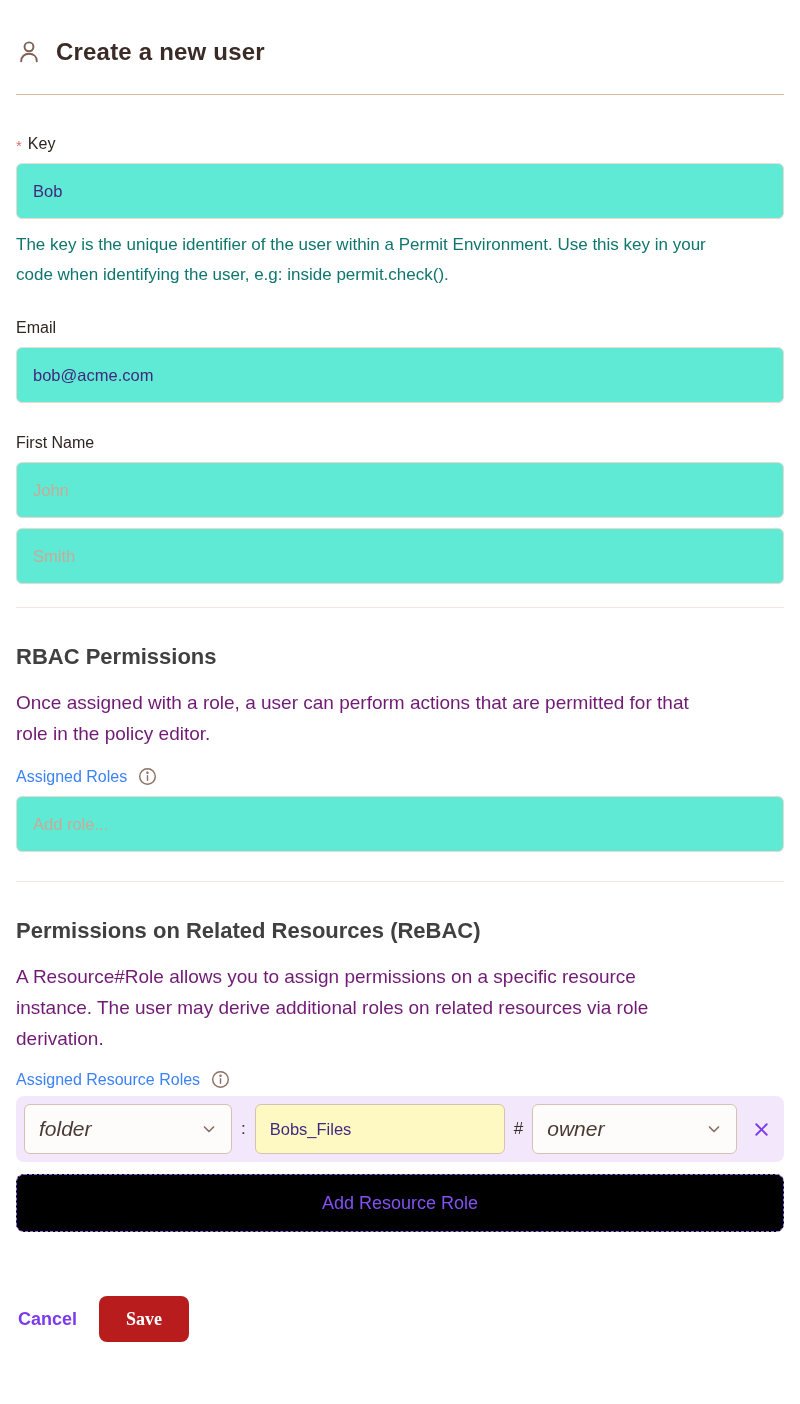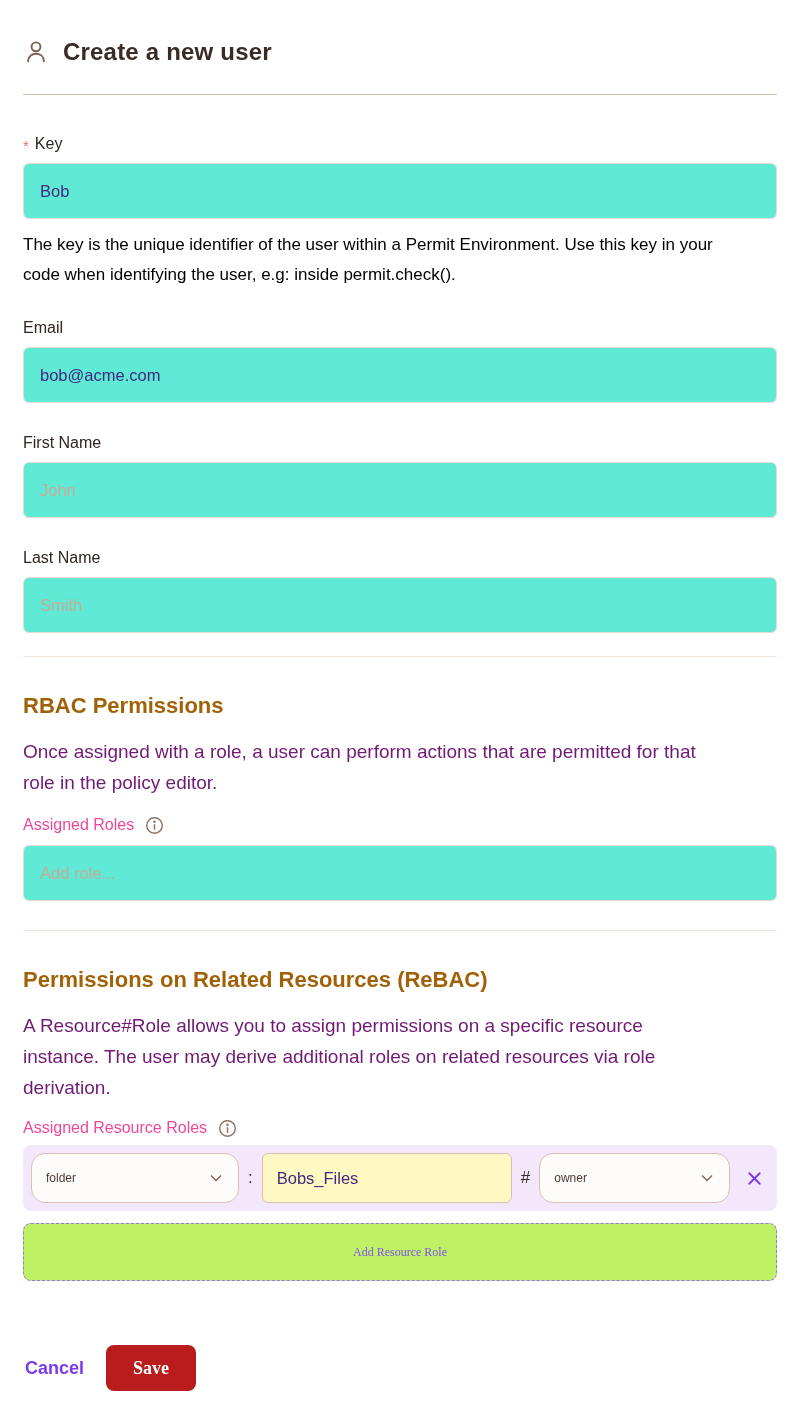--- a/index.html
+++ b/index.html
@@ -3,21 +3,21 @@
 <meta charset="utf-8">
 <style>
   * { box-sizing: border-box; margin: 0; padding: 0; }
   html, body { width: 800px; height: 1404px; }
   body {
     font-family: "Liberation Sans", sans-serif;
     background: #ffffff;
     color: #362a24;
     overflow: hidden;
   }
-  .page { width: 800px; height: 1208px; padding: 0 23px; }
+  .page { width: 800px; height: 1208px; padding: 0 16px; }
 
   
   .header { display: flex; align-items: center; gap: 14px; padding-top: 38px; }
   .user-icon { display: inline-flex; width: 26px; height: 26px; color: #7d6157; }
   .user-icon svg { width: 26px; height: 26px; }
   .title { font-size: 24px; font-weight: 700; color: #3a2b26; letter-spacing: .2px; }
 
   .divider { border: none; border-top: 1px solid #d8ba9f; margin-top: 28px; }
   .divider.light { border-top-color: #f2e6de; }
 
@@ -25,69 +25,69 @@
   .label { display: flex; align-items: center; gap: 6px; font-size: 16px; color: #2f2521; }
   .required { color: #e07068; font-size: 15px; transform: translateY(1px); }
   .input {
     width: 100%; height: 56px; margin-top: 10px;
     border: 1px solid #ecd9ce; border-radius: 6px;
     background: #5eead4; padding: 0 16px;
     font-family: "Liberation Sans", sans-serif;
     font-size: 16.5px; color: #42297e; outline: none;
   }
   .input::placeholder { color: #c9aa99; opacity: 1; }
-  .help { margin-top: 11px; max-width: 700px; font-size: 17px; line-height: 30px; color: #000000; }
+  .help { margin-top: 11px; max-width: 700px; font-size: 17px; line-height: 30px; color: #0f766e; }
 
   .mt-key   { margin-top: 40px; }
   .mt-email { margin-top: 29px; }
   .mt-name  { margin-top: 31px; }
   .mt-div2  { margin-top: 23px; }
   .mt-div3  { margin-top: 29px; }
 
   
-  .section-heading { margin-top: 36px; font-size: 22px; font-weight: 700; color: #a16207; }
+  .section-heading { margin-top: 36px; font-size: 22px; font-weight: 700; color: #404040; }
   .section-desc { margin-top: 17px; max-width: 700px; font-size: 19px; line-height: 31px; color: #701a75; }
-  .label-row { display: flex; align-items: flex-start; gap: 11px; margin-top: 18px; font-size: 16px; color: #ec4899; }
+  .label-row { display: flex; align-items: center; gap: 11px; margin-top: 18px; font-size: 16px; color: #3b82f6; }
   .info-icon { display: inline-flex; width: 19px; height: 19px; color: #8d7064; }
   .info-icon svg { width: 19px; height: 19px; }
 
   
   .rr-row {
     margin-top: 7px; height: 66px; border-radius: 8px;
     background: #f3e8fb; display: flex; align-items: center;
     gap: 9px; padding: 8px;
   }
   .rr-select {
     height: 50px; flex: 0 0 208px; background: #fefcfb;
-    border: 1px solid #d8c1b4; border-radius: 14px;
+    border: 1px solid #d8c1b4; border-radius: 6px;
     display: flex; align-items: center; justify-content: space-between;
-    padding: 0 14px; font-size: 12px; color: #4a3a33; cursor: pointer;
+    padding: 0 14px; font-size: 21px; color: #4a3a33; cursor: pointer; font-style: italic;
   }
   .chevron-down { display: inline-flex; width: 16px; height: 16px; color: #8d7064; }
   .chevron-down svg { width: 16px; height: 16px; }
   .rr-sep { font-size: 17px; color: #3a2d28; }
   .rr-input {
     height: 50px; flex: 0 0 210px; background: #fef9c3;
     border: 1px solid #d8c1b4; border-radius: 6px; padding: 0 14px;
     font-family: "Liberation Sans", sans-serif;
     font-size: 16.5px; color: #42297e; outline: none;
   }
   .rr-select.role { flex: 1 1 auto; }
   .rr-remove {
     flex: 0 0 30px; height: 30px; border: none; background: transparent;
     display: flex; align-items: center; justify-content: center;
     color: #7c3aed; cursor: pointer;
   }
   .rr-remove svg { width: 19px; height: 19px; }
 
   .add-rr-button {
     margin-top: 12px; width: 100%; height: 58px;
-    background: #bef264; border: 1.5px dashed #9a6ef5; border-radius: 8px;
-    font-family: Liberation Serif, serif;
-    font-size: 12px; color: #8350f2; cursor: pointer;
+    background: #000000; border: 1.5px dashed #9a6ef5; border-radius: 8px;
+    font-family: Liberation Sans, sans-serif;
+    font-size: 18px; color: #8350f2; cursor: pointer;
   }
 
   
   .footer {
     margin-top: 64px; display: flex; 
     align-items: center; gap: 20px; padding-right: 0;
     margin-right: -26px; 
   }
   .cancel-button {
     background: transparent; border: none; cursor: pointer;
@@ -131,21 +131,20 @@
     <div class="label mt-email">Email</div>
     <input class="input" type="text" value="bob@acme.com" style="">
   </div>
 
   <div class="field">
     <div class="label mt-name">First Name</div>
     <input class="input" type="text" placeholder="John" style="">
   </div>
 
   <div class="field">
-    <div class="label mt-name">Last Name</div>
     <input class="input" type="text" placeholder="Smith" style="">
   </div>
 
   <hr class="divider light mt-div2">
 
   <div class="section">
     <h2 class="section-heading">RBAC Permissions</h2>
     <p class="section-desc">Once assigned with a role, a user can perform actions that are permitted for that role in the policy editor.</p>
     <div class="label-row">
       <span>Assigned Roles</span>

